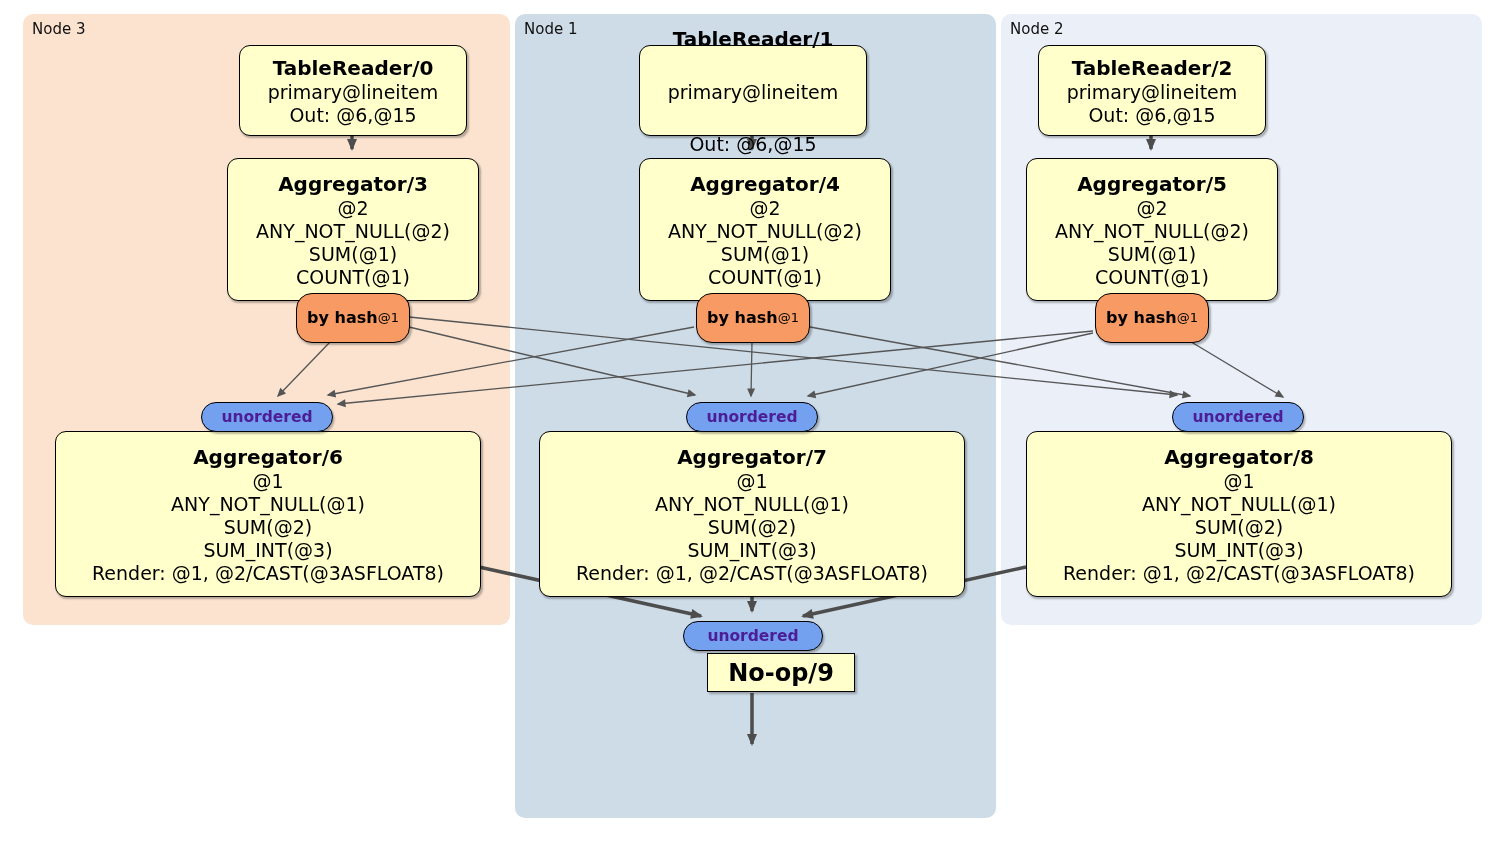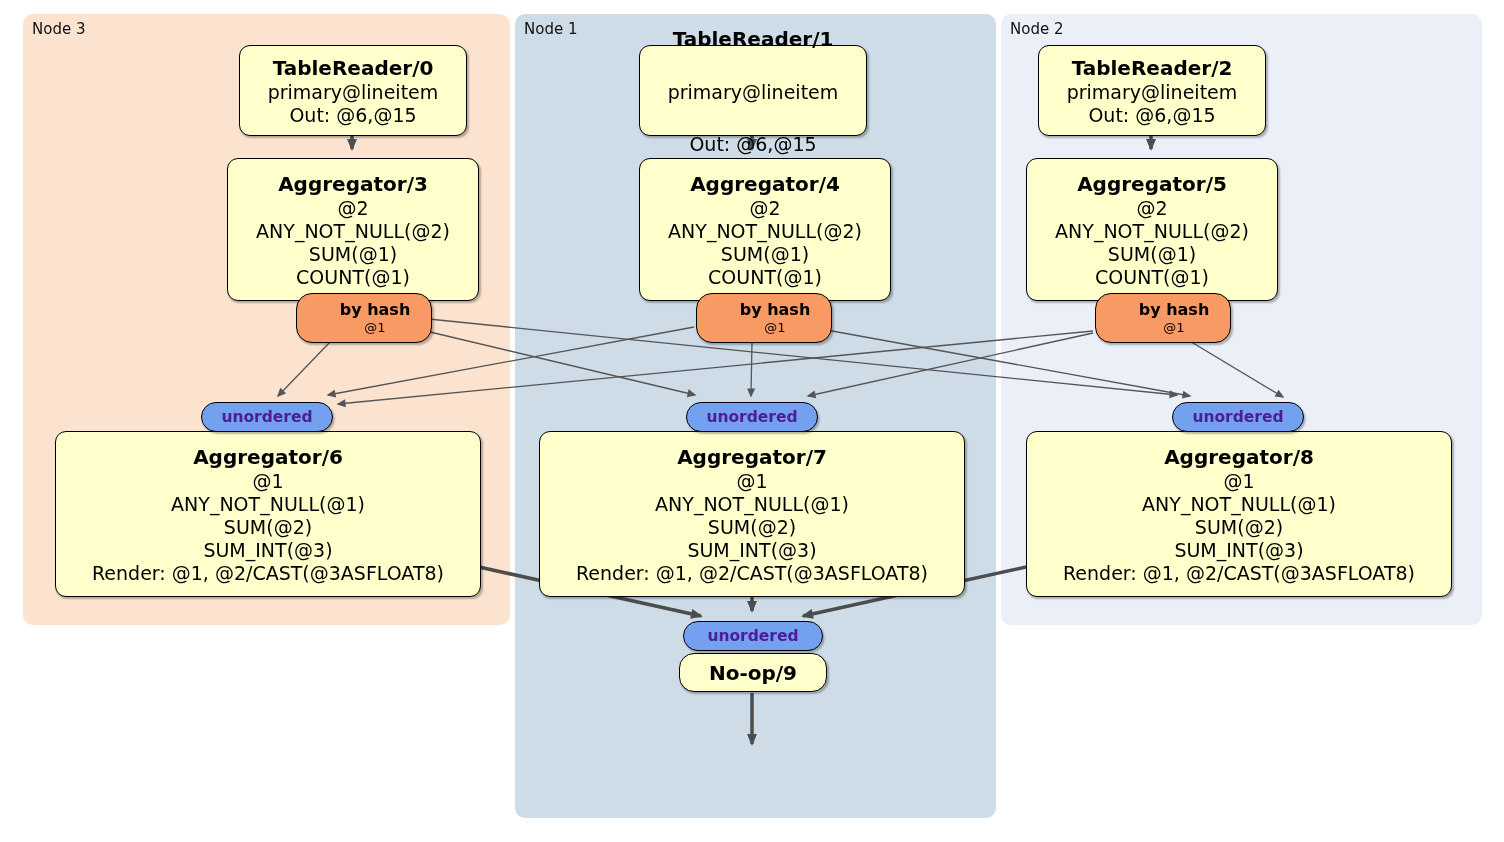--- a/index.html
+++ b/index.html
@@ -62,27 +62,26 @@
     line-height: 23px;
     white-space: nowrap;
   }
   .router {
     position: absolute;
     background: #f89a63;
     border: 1.5px solid #000000;
     border-radius: 16px;
     box-shadow: 1.5px 2px 2px rgba(0,0,0,0.28);
     display: flex;
-    flex-direction: column;
+    flex-direction: row;
     align-items: center;
     justify-content: center;
     text-align: center;
     z-index: 3;
     color: #000;
-    padding-left: 22px;
   }
   .router .rtitle { font-size: 16px; font-weight: bold; line-height: 20px; white-space: nowrap; }
   .router .rdetail { font-size: 13px; line-height: 16px; white-space: nowrap; }
   .pill {
     position: absolute;
     background: #74a0f0;
     border: 1.5px solid #000000;
     border-radius: 15px;
     box-shadow: 1.5px 2px 2px rgba(0,0,0,0.28);
     display: flex;
@@ -91,30 +90,31 @@
     font-size: 15.5px;
     font-weight: bold;
     color: #4c1d95;
     z-index: 3;
     white-space: nowrap;
   }
   .terminal {
     position: absolute;
     background: #ffffcc;
     border: 1.5px solid #000000;
-    border-radius: 15px;
-    box-shadow: 1.5px 2px 2px rgba(0,0,0,0.28);
-    display: flex;
-    align-items: center;
-    justify-content: center;
-    font-size: 20px;
+    border-radius: 0;
+    box-shadow: 1.5px 2px 2px rgba(0,0,0,0.28);
+    display: flex;
+    align-items: center;
+    justify-content: center;
+    font-size: 24px;
     font-weight: bold;
     color: #000;
     z-index: 2;
     white-space: nowrap;
+    margin-left: 28px;
   }
 </style>
 </head>
 <body>
 
 <div id="canvas">
 
   <div class="panel panel-node3">
     <div class="node-label">Node 3</div>
   </div>

